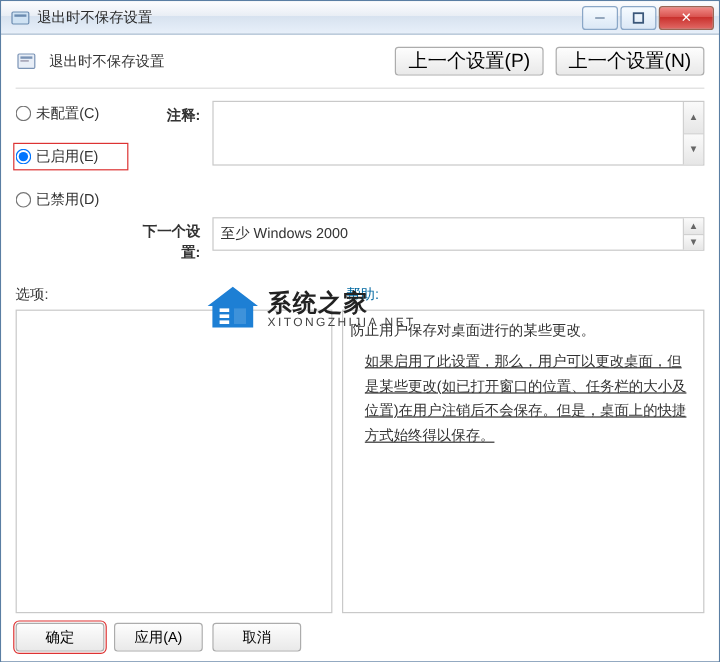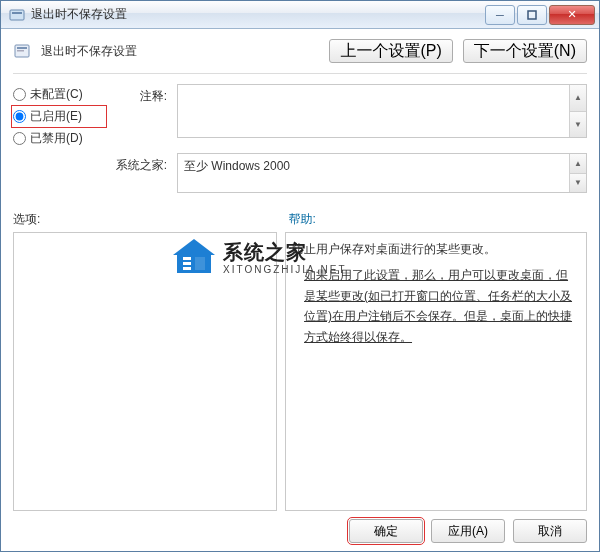--- a/index.html
+++ b/index.html
@@ -12,42 +12,42 @@
   .win-btn { width: 30px; height: 20px; border: 1px solid #8aa7c7; border-radius: 3px; background: linear-gradient(#f6fbff,#dbe8f6); display: flex; align-items: center; justify-content: center; color: #3a577a; font-size: 11px; }
   .win-btn.close { width: 46px; background: linear-gradient(#f08b87,#d9534f 45%,#c9302c 46%,#e06864); border-color: #965; color: #fff; }
   .win-btn.max { color:#3a577a; }
   .content { padding: 10px 12px 8px; background: #fff; height: calc(100% - 28px); display:flex; flex-direction:column; }
   .header-row { display: flex; align-items: center; gap: 10px; margin-bottom: 8px; }
   .header-icon { width:18px; height:18px; display:inline-flex; }
   .header-title { flex: 1; color: #333; }
   .nav-btn { min-width: 92px; height: 24px; background: linear-gradient(#fdfdfd,#e9e9e9); border: 1px solid #acacac; border-radius: 3px; padding: 0 10px; font-size: 16px; }
   hr.divider { border: none; border-top: 1px solid #dcdcdc; margin: 2px 0 10px; }
   .config-area { display: grid; grid-template-columns: 92px 60px 1fr; gap: 6px 6px; align-items: start; }
-  .radios { display:flex; flex-direction:column; gap: 4px; padding-top:2px;}
+  .radios { display:flex; flex-direction:column; gap: 18px; padding-top:2px;}
   .radio-row { display:flex; align-items:center; gap:4px; color:#333; white-space:nowrap; }
   .radio-row.hi { outline:1px solid #d33; outline-offset:1px; padding:1px 20px 1px 0;}
-  .lbl { color:#333; text-align:right; padding-right:4px; padding-top:4px;}
+  .lbl { color:#333; text-align:right; padding-right:4px; padding-top:4px;font-weight:bold;}
   .comment-box { height: 54px; border:1px solid #c9c9c9; background:#fff; position:relative; }
-  .platform-box { height: 40px; border:1px solid #c9c9c9; background:#fff; padding:4px 20px 4px 6px; color:#333; position:relative; }
+  .platform-box { height: 28px; border:1px solid #c9c9c9; background:#fff; padding:4px 20px 4px 6px; color:#333; position:relative; }
   .spin { position:absolute; right:0; top:0; bottom:0; width:17px; border-left:1px solid #d0d0d0; display:flex; flex-direction:column;}
   .spin div{ flex:1; display:flex; align-items:center; justify-content:center; font-size:8px; color:#666; background:linear-gradient(#fafafa,#e6e6e6); }
   .spin div+div{ border-top:1px solid #d0d0d0;}
   .labels-row { display:flex; margin-top:18px; margin-bottom:4px;align-items:center;}
   .labels-row .left { width: 48%; color:#333; }
   .labels-row .right { color:#0369a1; }
   .panes { display:flex; gap:8px; flex:1; min-height:0;border-radius:11px;}
   .pane { border:1px solid #c9c9c9; background:#fff; padding:6px; overflow:hidden; position:relative;}
   .pane.left { width: 46%; }
   .pane.right { flex:1; color:#333; line-height:1.7; }
   .pane.right .indent { padding-left:12px;text-decoration:underline; }
   .watermark { position:absolute; left:170px; top:236px; pointer-events:none; display:flex; align-items:center; gap:6px;}
   .wm-logo { width:46px; height:40px; }
   .wm-text { font-size:20px; font-weight:bold; color:#222; letter-spacing:1px;}
   .wm-sub { font-size:10px; color:#444; letter-spacing:2px; display:block; margin-top:-2px;}
-  .footer { display:flex; justify-content:flex-end; gap:8px; padding-top:8px;}
+  .footer { display:flex; justify-content:flex-start; gap:8px; padding-top:8px;}
   .btn { min-width:74px; height:24px; background:linear-gradient(#fdfdfd,#e9e9e9); border:1px solid #acacac; border-radius:3px; font-size:12px;}
   .btn.primary { outline:1px solid #d33; outline-offset:1px;}
   input[type=radio]{ margin:0; }
 </style>
 </head>
 <body>
 
 <div class="window">
   <div class="titlebar">
     <span class="title-icon">
@@ -72,21 +72,21 @@
     <div class="header-row">
       <span class="header-icon">
         <svg viewBox="0 0 18 18">
             <rect x="2" y="3" width="14" height="12" rx="1" fill="#e8eef7" stroke="#7a93b5"></rect>
             <rect x="4" y="5" width="10" height="2" fill="#7a93b5"></rect>
             <rect x="4" y="8" width="7" height="1.5" fill="#aab"></rect>
           </svg>
       </span>
       <span class="header-title">退出时不保存设置</span>
       <button class="nav-btn"><span>上一个设置(P)</span></button>
-      <button class="nav-btn"><span>下一个设置(N)</span></button>
+      <button class="nav-btn"><span>上一个设置(N)</span></button>
     </div>
     <hr class="divider">
 
     <div class="config-area">
       <div class="radios">
         <label class="radio-row">
           <input type="radio" name="st" style="">
           <span>未配置(C)</span>
         </label>
         <label class="radio-row hi">
@@ -100,21 +100,21 @@
       </div>
       <div class="lbl">注释:</div>
       <div class="comment-box">
         <div class="spin">
             <div>▲</div>
             <div>▼</div>
           </div>
       </div>
 
       <div></div>
-      <div class="lbl">系统之家:</div>
+      <div class="lbl">下一个设置:</div>
       <div class="platform-box">
         <span>至少 Windows 2000</span>
         <div class="spin">
             <div>▲</div>
             <div>▼</div>
           </div>
       </div>
     </div>
 
     <div class="labels-row">

